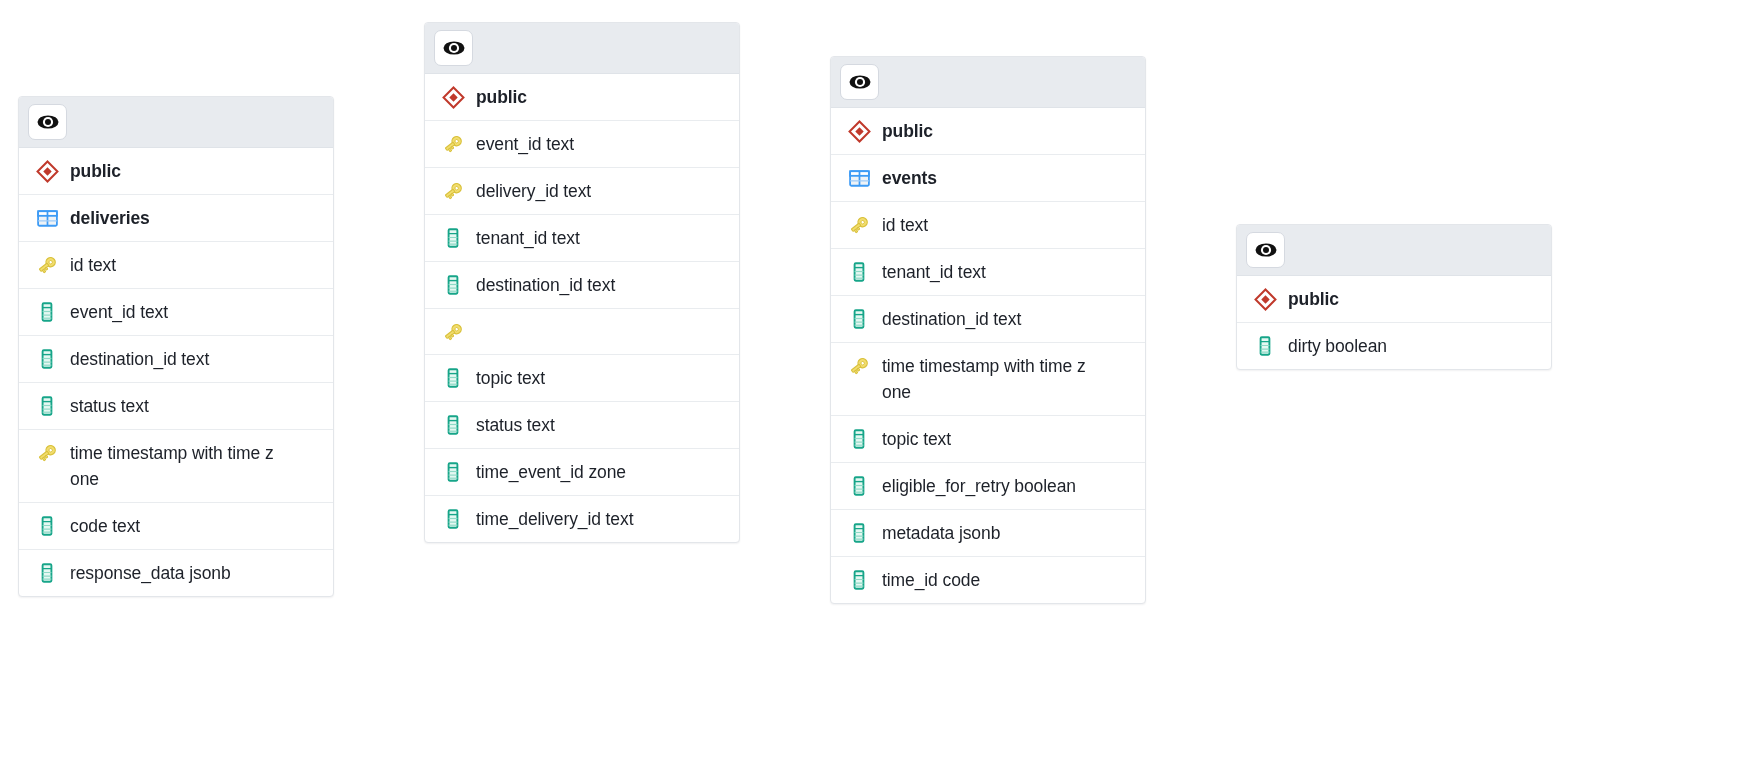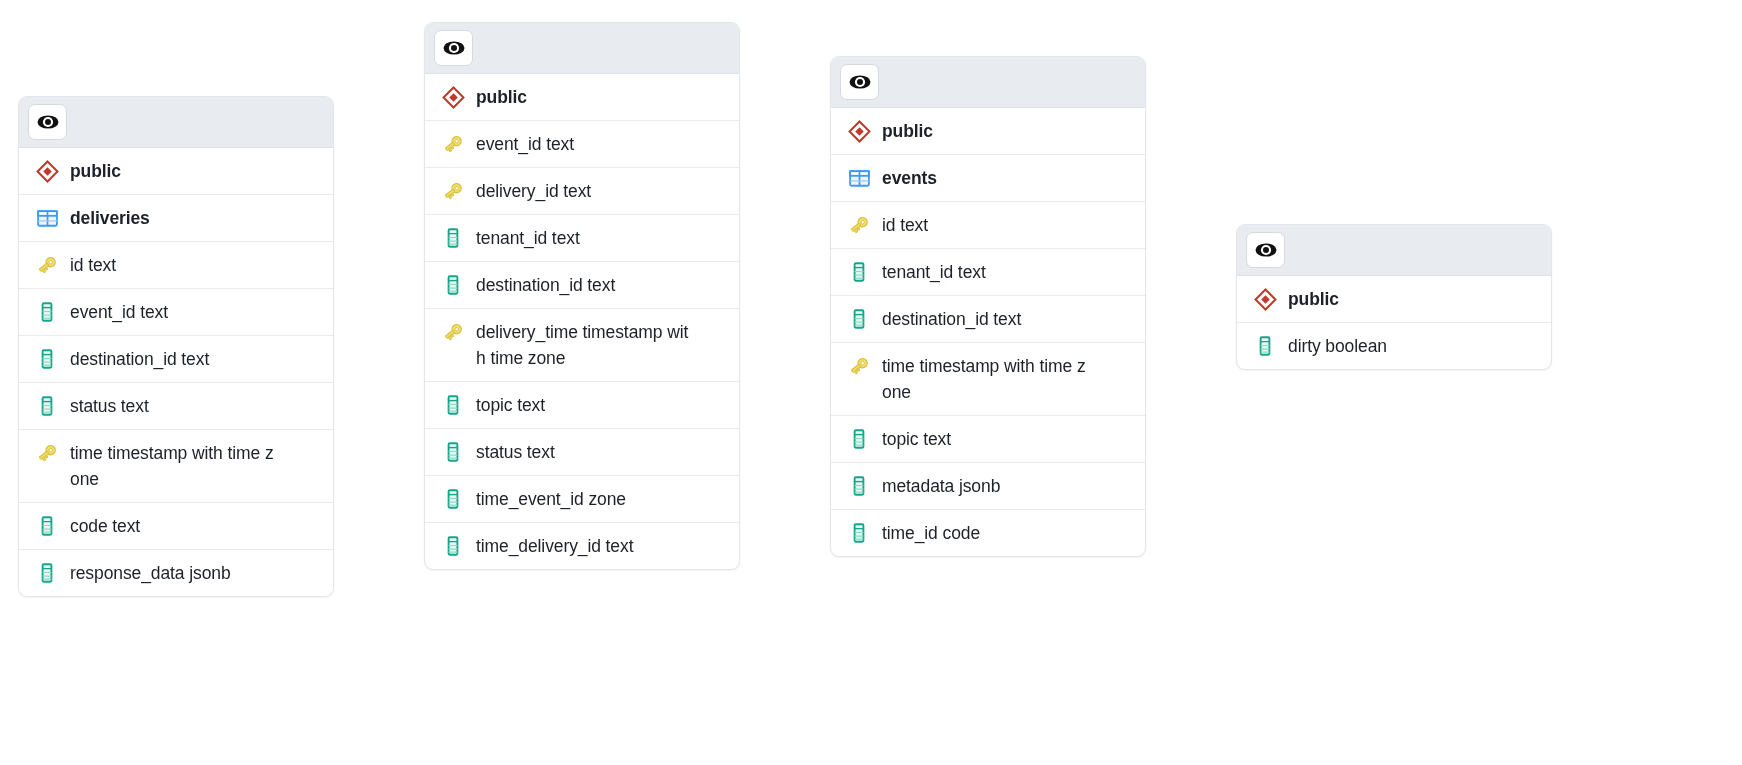--- a/index.html
+++ b/index.html
@@ -21,21 +21,21 @@
     position: relative;
     width: 1742px;
     height: 765px;
   }
 
   
   .table-card {
     position: absolute;
     background: #ffffff;
     border: 1px solid #e3e6ea;
-    border-radius: 9px;
+    border-radius: 4px;
     box-shadow: 0 1px 2px rgba(16,24,40,0.06);
     overflow: hidden;
   }
 
   .card-header {
     background: #e8ebef;
     height: 51px;
     display: flex;
     align-items: center;
     padding: 0 9px;
@@ -299,22 +299,20 @@
             <svg width="24" height="24" viewBox="0 0 24 24" aria-hidden="true">
     <g transform="rotate(-38 12 12)">
       <circle cx="16.6" cy="12" r="4.6" fill="#f2dd6e" stroke="#d9c13c" stroke-width="1.3"></circle>
       <circle cx="16.6" cy="12" r="1.7" fill="#ffffff" stroke="#d9c13c" stroke-width="0.9"></circle>
       <rect x="3.4" y="10.5" width="9.8" height="3.0" rx="0.6" fill="#f2dd6e" stroke="#d9c13c" stroke-width="1.1"></rect>
       <rect x="5.0" y="13.3" width="2.0" height="3.1" rx="0.5" fill="#f2dd6e" stroke="#d9c13c" stroke-width="1.0"></rect>
       <rect x="8.3" y="13.3" width="1.9" height="2.3" rx="0.5" fill="#f2dd6e" stroke="#d9c13c" stroke-width="1.0"></rect>
     </g>
   </svg>
           </span>
-          <span class="row-label">delivery_time timestamp wit
-h time zone</span>
         </div>
         <div class="row">
           <span class="row-icon">
             <svg width="24" height="24" viewBox="0 0 24 24" aria-hidden="true">
     <rect x="7.6" y="3.2" width="8.8" height="17.6" rx="1.2" fill="#e5f8f2" stroke="#17a589" stroke-width="1.9"></rect>
     <line x1="7.6" y1="7.6" x2="16.4" y2="7.6" stroke="#17a589" stroke-width="1.4"></line>
     <line x1="7.6" y1="11.5" x2="16.4" y2="11.5" stroke="#8ed9c6" stroke-width="1.2"></line>
     <line x1="7.6" y1="15.1" x2="16.4" y2="15.1" stroke="#8ed9c6" stroke-width="1.2"></line>
     <line x1="7.6" y1="18.2" x2="16.4" y2="18.2" stroke="#8ed9c6" stroke-width="1.2"></line>
   </svg>
@@ -460,20 +458,32 @@
         <div class="row">
           <span class="row-icon">
             <svg width="24" height="24" viewBox="0 0 24 24" aria-hidden="true">
     <rect x="7.6" y="3.2" width="8.8" height="17.6" rx="1.2" fill="#e5f8f2" stroke="#17a589" stroke-width="1.9"></rect>
     <line x1="7.6" y1="7.6" x2="16.4" y2="7.6" stroke="#17a589" stroke-width="1.4"></line>
     <line x1="7.6" y1="11.5" x2="16.4" y2="11.5" stroke="#8ed9c6" stroke-width="1.2"></line>
     <line x1="7.6" y1="15.1" x2="16.4" y2="15.1" stroke="#8ed9c6" stroke-width="1.2"></line>
     <line x1="7.6" y1="18.2" x2="16.4" y2="18.2" stroke="#8ed9c6" stroke-width="1.2"></line>
   </svg>
           </span>
+          <span class="row-label">eligible_for_retry boolean</span>
+        </div>
+        <div class="row">
+          <span class="row-icon">
+            <svg width="24" height="24" viewBox="0 0 24 24" aria-hidden="true">
+    <rect x="7.6" y="3.2" width="8.8" height="17.6" rx="1.2" fill="#e5f8f2" stroke="#17a589" stroke-width="1.9"></rect>
+    <line x1="7.6" y1="7.6" x2="16.4" y2="7.6" stroke="#17a589" stroke-width="1.4"></line>
+    <line x1="7.6" y1="11.5" x2="16.4" y2="11.5" stroke="#8ed9c6" stroke-width="1.2"></line>
+    <line x1="7.6" y1="15.1" x2="16.4" y2="15.1" stroke="#8ed9c6" stroke-width="1.2"></line>
+    <line x1="7.6" y1="18.2" x2="16.4" y2="18.2" stroke="#8ed9c6" stroke-width="1.2"></line>
+  </svg>
+          </span>
           <span class="row-label">metadata jsonb</span>
         </div>
         <div class="row">
           <span class="row-icon">
             <svg width="24" height="24" viewBox="0 0 24 24" aria-hidden="true">
     <rect x="7.6" y="3.2" width="8.8" height="17.6" rx="1.2" fill="#e5f8f2" stroke="#17a589" stroke-width="1.9"></rect>
     <line x1="7.6" y1="7.6" x2="16.4" y2="7.6" stroke="#17a589" stroke-width="1.4"></line>
     <line x1="7.6" y1="11.5" x2="16.4" y2="11.5" stroke="#8ed9c6" stroke-width="1.2"></line>
     <line x1="7.6" y1="15.1" x2="16.4" y2="15.1" stroke="#8ed9c6" stroke-width="1.2"></line>
     <line x1="7.6" y1="18.2" x2="16.4" y2="18.2" stroke="#8ed9c6" stroke-width="1.2"></line>

